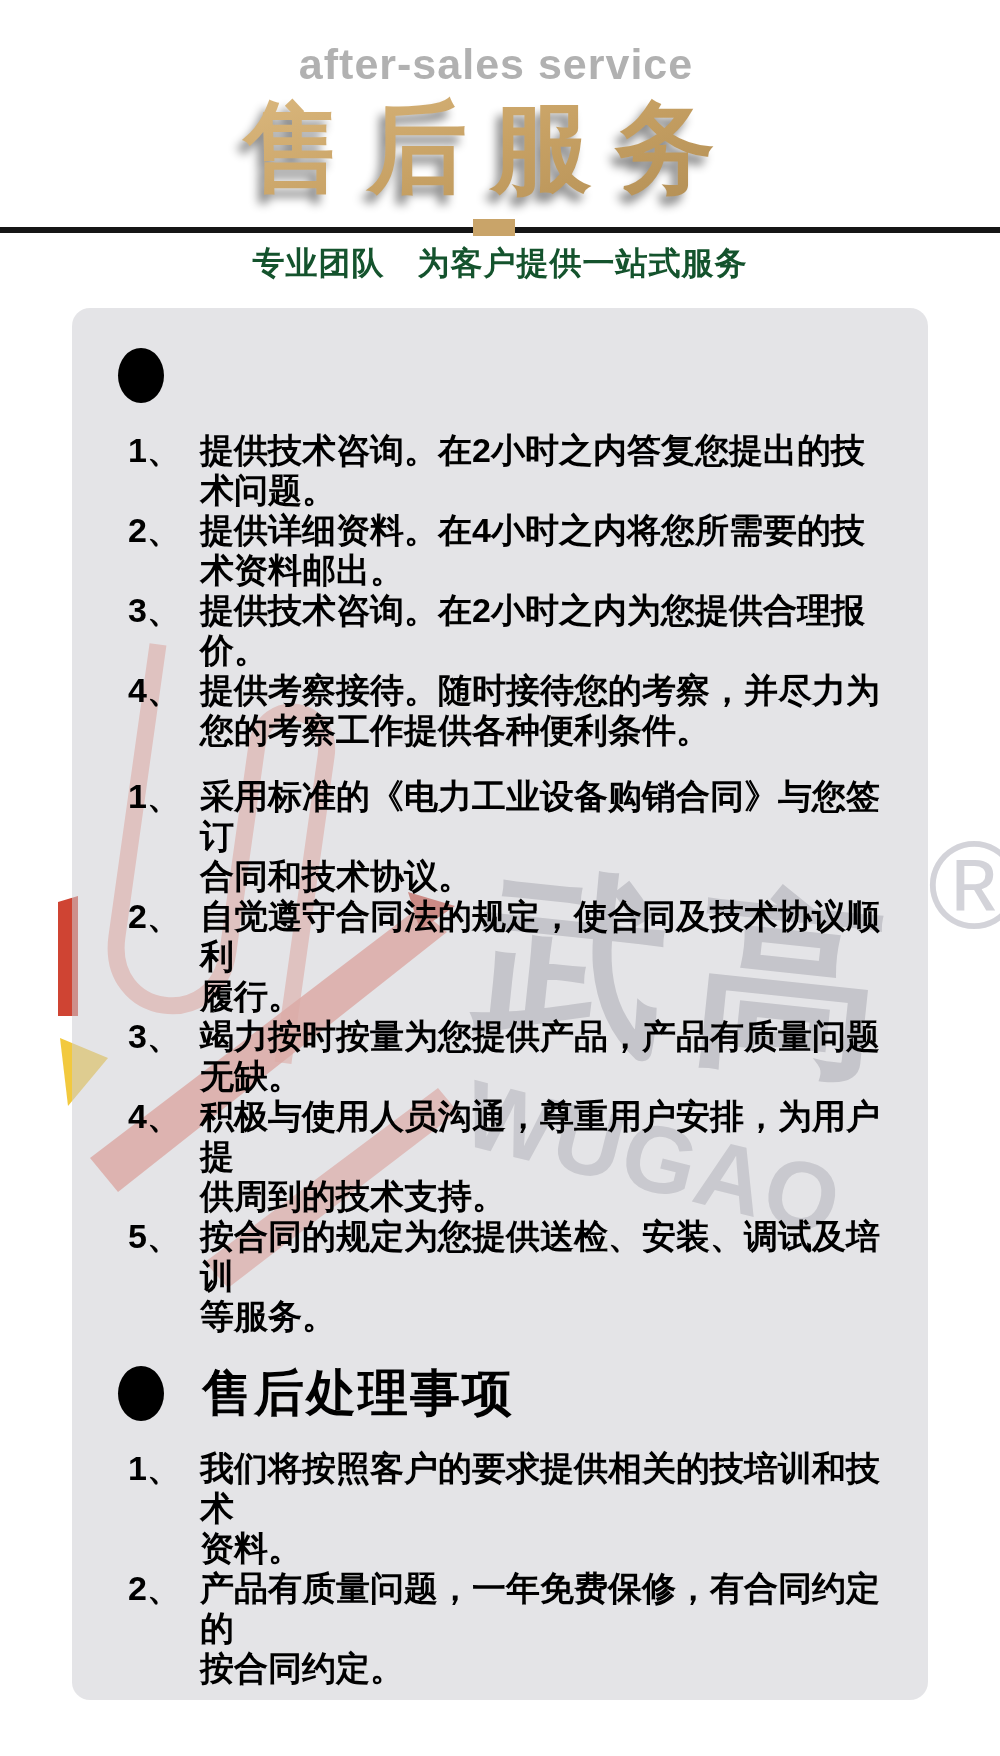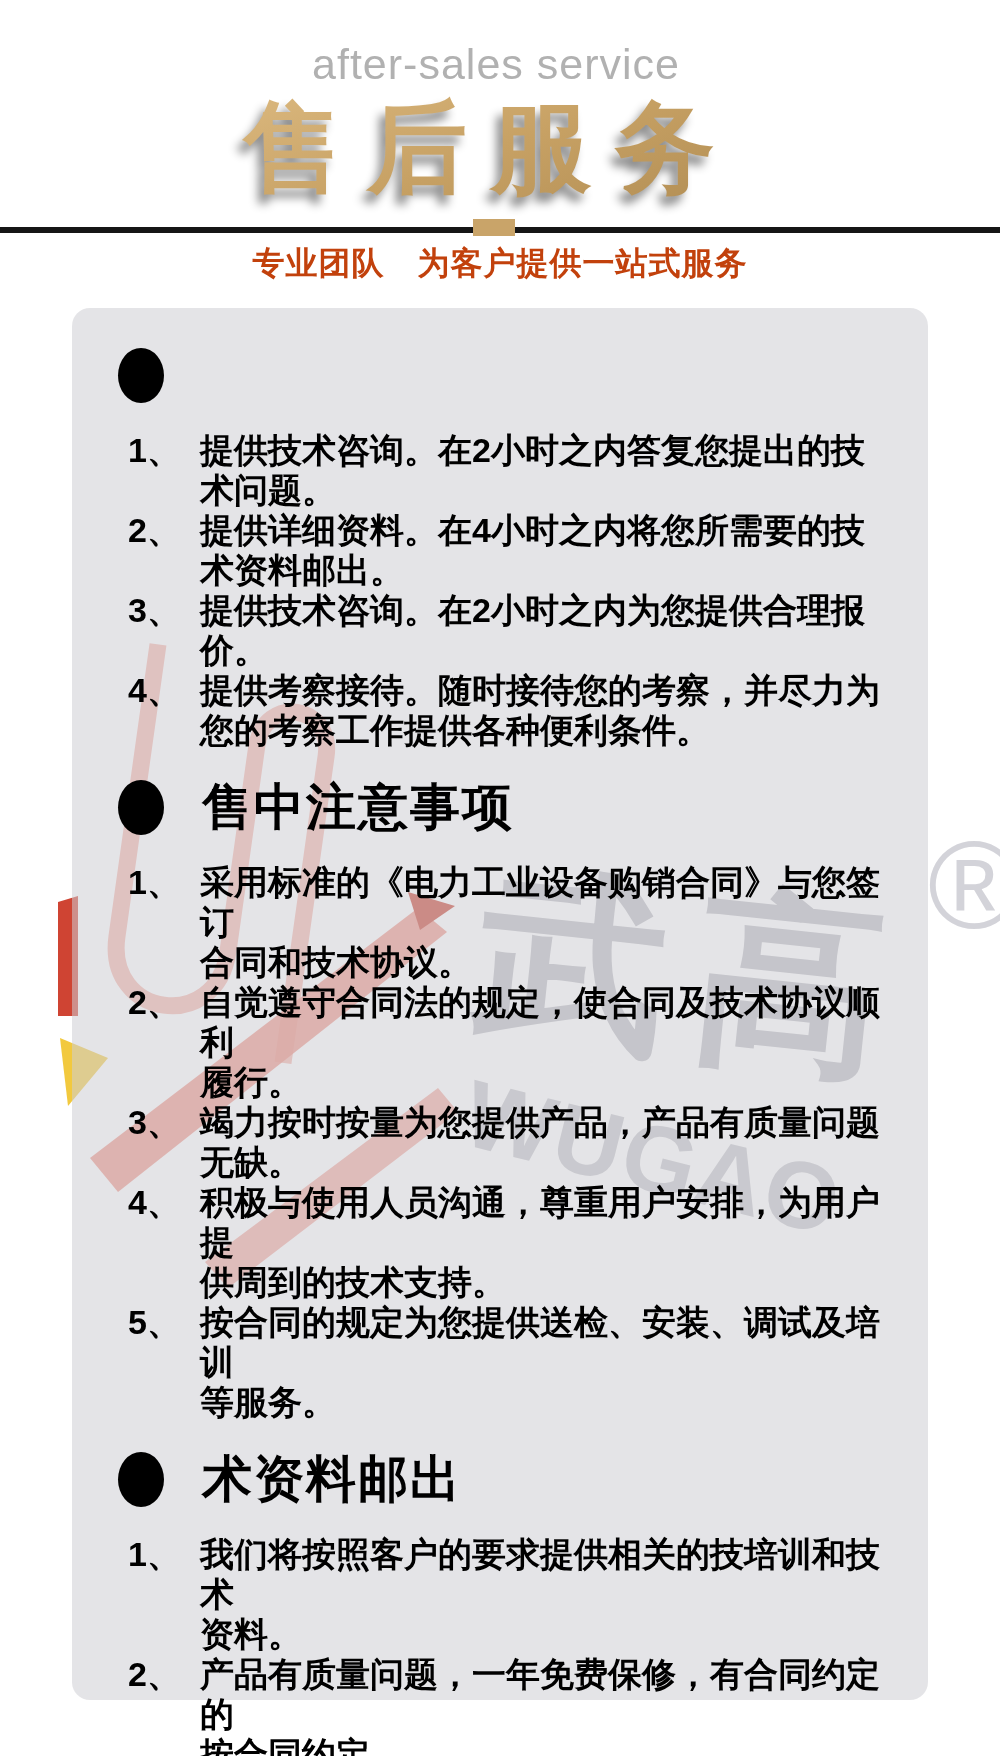--- a/index.html
+++ b/index.html
@@ -1,31 +1,31 @@
 <!DOCTYPE html>
 <html><head>
 <meta charset="utf-8">
 <style>
   html,body{margin:0;padding:0;background:#ffffff;}
   .page{position:relative;width:1000px;height:1756px;background:#ffffff;overflow:hidden;
         font-family:"Liberation Sans","DejaVu Sans",sans-serif;}
 
   
   .header{position:absolute;left:0;top:0;width:100%;text-align:center;z-index:3;}
-  .tagline{padding-top:40px;font-size:43px;font-weight:400;color:#b1b1b1;letter-spacing:1px;padding-right:8px;}
+  .tagline{padding-top:40px;font-size:43px;font-weight:700;color:#b1b1b1;letter-spacing:1px;padding-right:8px;}
   .title{margin:2px 0 0 0;font-size:100px;line-height:112px;font-weight:900;letter-spacing:24px;
          padding-right:18px;
          background:linear-gradient(160deg,#e6c58d 0%,#c7a164 50%,#a5824a 100%);
          -webkit-background-clip:text;background-clip:text;
          color:#c7a164;-webkit-text-fill-color:transparent;
          filter:drop-shadow(-6px 9px 5px rgba(0,0,0,0.45));}
   .divider{position:absolute;left:0;top:227px;width:100%;height:6px;background:#151515;z-index:3;}
   .divider-accent{position:absolute;left:473px;top:-8px;width:42px;height:17px;background:#c9a469;}
   .subtitle{position:absolute;left:0;top:242px;width:100%;text-align:center;z-index:3;
-            font-size:32px;font-weight:900;color:#c2410c;letter-spacing:1px;padding-right:0;}
+            font-size:32px;font-weight:900;color:#14532d;letter-spacing:1px;padding-right:0;}
 
   
   .wm-svg{position:absolute;left:0;top:560px;width:1000px;height:760px;z-index:1;}
 
   
   .panel{position:absolute;left:72px;top:308px;width:856px;height:1392px;z-index:2;
          background:rgba(205,205,212,0.55);border-radius:18px;
          box-sizing:border-box;padding:36px 23px 0 56px;color:#000;}
   .sec + .sec{margin-top:26px;}
   .sec-heading{display:flex;align-items:center;gap:38px;height:62px;margin-left:-10px;margin-bottom:24px;}
@@ -88,24 +88,20 @@
 价。</div>
       </div>
       <div class="item">
         <div class="num">4、</div>
         <div class="txt">提供考察接待。随时接待您的考察，并尽力为
 您的考察工作提供各种便利条件。</div>
       </div>
     </div>
 
     <div class="sec">
-      <div class="sec-heading">
-        <div class="bullet"></div>
-        <div class="h-txt">售中注意事项</div>
-      </div>
       <div class="item">
         <div class="num">1、</div>
         <div class="txt">采用标准的《电力工业设备购销合同》与您签订
 合同和技术协议。</div>
       </div>
       <div class="item">
         <div class="num">2、</div>
         <div class="txt">自觉遵守合同法的规定，使合同及技术协议顺利
 履行。</div>
       </div>
@@ -122,21 +118,21 @@
       <div class="item">
         <div class="num">5、</div>
         <div class="txt">按合同的规定为您提供送检、安装、调试及培训
 等服务。</div>
       </div>
     </div>
 
     <div class="sec">
       <div class="sec-heading">
         <div class="bullet"></div>
-        <div class="h-txt">术资料邮出</div>
+        <div class="h-txt">售后处理事项</div>
       </div>
       <div class="item">
         <div class="num">1、</div>
         <div class="txt">我们将按照客户的要求提供相关的技培训和技术
 资料。</div>
       </div>
       <div class="item">
         <div class="num">2、</div>
         <div class="txt">产品有质量问题，一年免费保修，有合同约定的
 按合同约定。</div>

